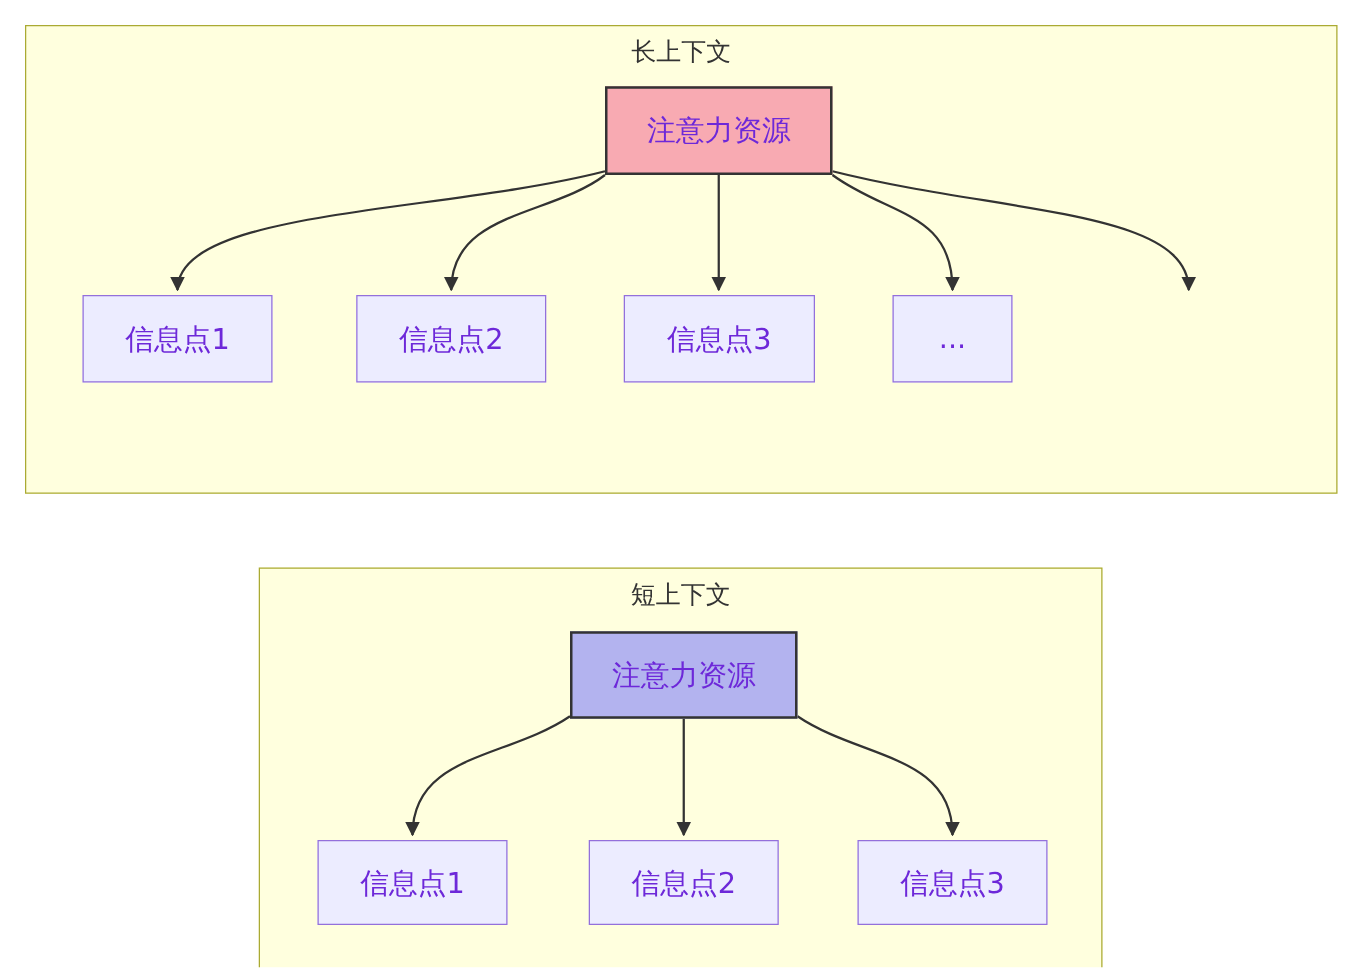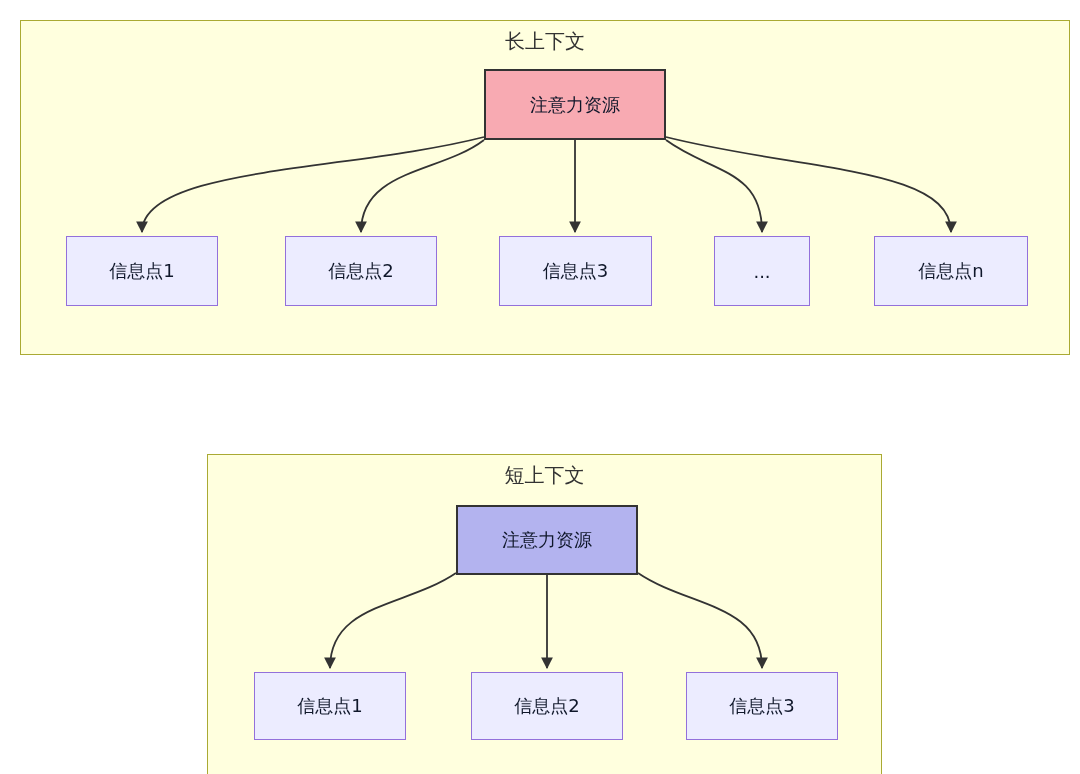--- a/index.html
+++ b/index.html
@@ -14,21 +14,21 @@
     height: 774px;
     background: #ffffff;
     overflow: hidden;
   }
   .panel {
     position: absolute;
     background: #FFFFDE;
     border: 1.5px solid #AAAA33;
     box-sizing: border-box;
   }
-  .panel-long  { left: 20px;  top: 20px;  width: 1050px; height: 335px; }
+  .panel-long  { left: 20px;  top: 20px;  width: 1050px; height: 375px; }
   .panel-short { left: 207px; top: 454px; width: 675px;  height: 335px; }
   .panel-title {
     position: absolute;
     top: 7px;
     left: 0;
     width: 100%;
     text-align: center;
     font-size: 20px;
     color: #333333;
   }
@@ -41,22 +41,22 @@
     fill: none;
     stroke: #333333;
     stroke-width: 1.8;
   }
   .node {
     position: absolute;
     box-sizing: border-box;
     display: flex;
     align-items: center;
     justify-content: center;
-    font-size: 18px;
-    color: #0f172a;
+    font-size: 23px;
+    color: #6d28d9;
     text-align: left;
   }
   .node.info {
     background: #ECECFF;
     border: 1.5px solid #9370DB;
   }
   .node.attention {
     border: 2.5px solid #333333;
   }
   .attention-long  { background: #F8AAB2; }
@@ -92,23 +92,20 @@
     </div>
     <div class="node info" style="left:264px; top:215px; width:152px; height:70px;">
       <span>信息点2</span>
     </div>
     <div class="node info" style="left:478px; top:215px; width:153px; height:70px;">
       <span>信息点3</span>
     </div>
     <div class="node info" style="left:693px; top:215px; width:96px; height:70px;">
       <span>...</span>
     </div>
-    <div class="node info" style="left:853px; top:215px; width:154px; height:70px;">
-      <span>信息点n</span>
-    </div>
   </section>
 
   <section class="panel panel-short">
     <div class="panel-title">短上下文</div>
 
     <svg class="edges" width="675" height="335" viewBox="0 0 675 335">
       <defs>
         <marker id="ah-short" viewBox="0 0 10 10" refX="9" refY="5" markerWidth="6.5" markerHeight="6.5" orient="auto-start-reverse">
           <path d="M0,0 L10,5 L0,10 z" fill="#333333"></path>
         </marker>

